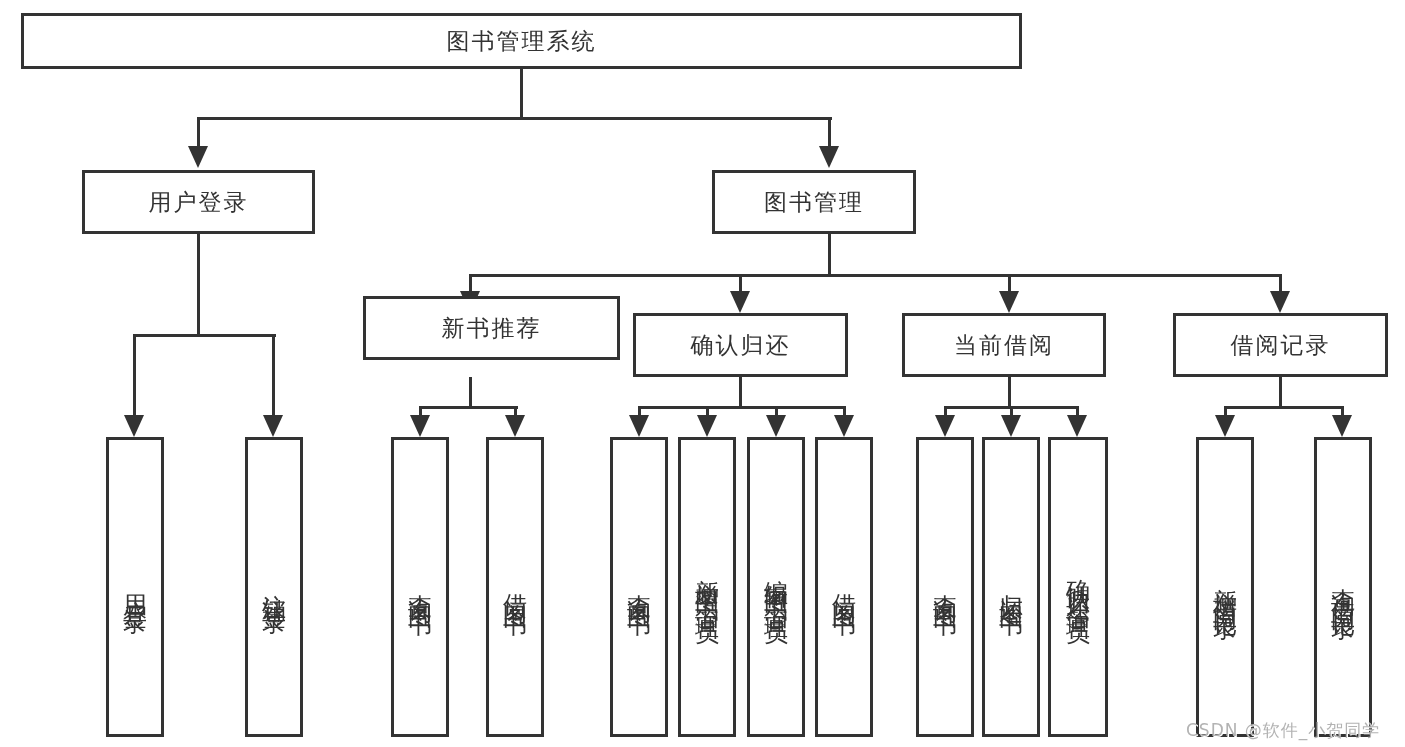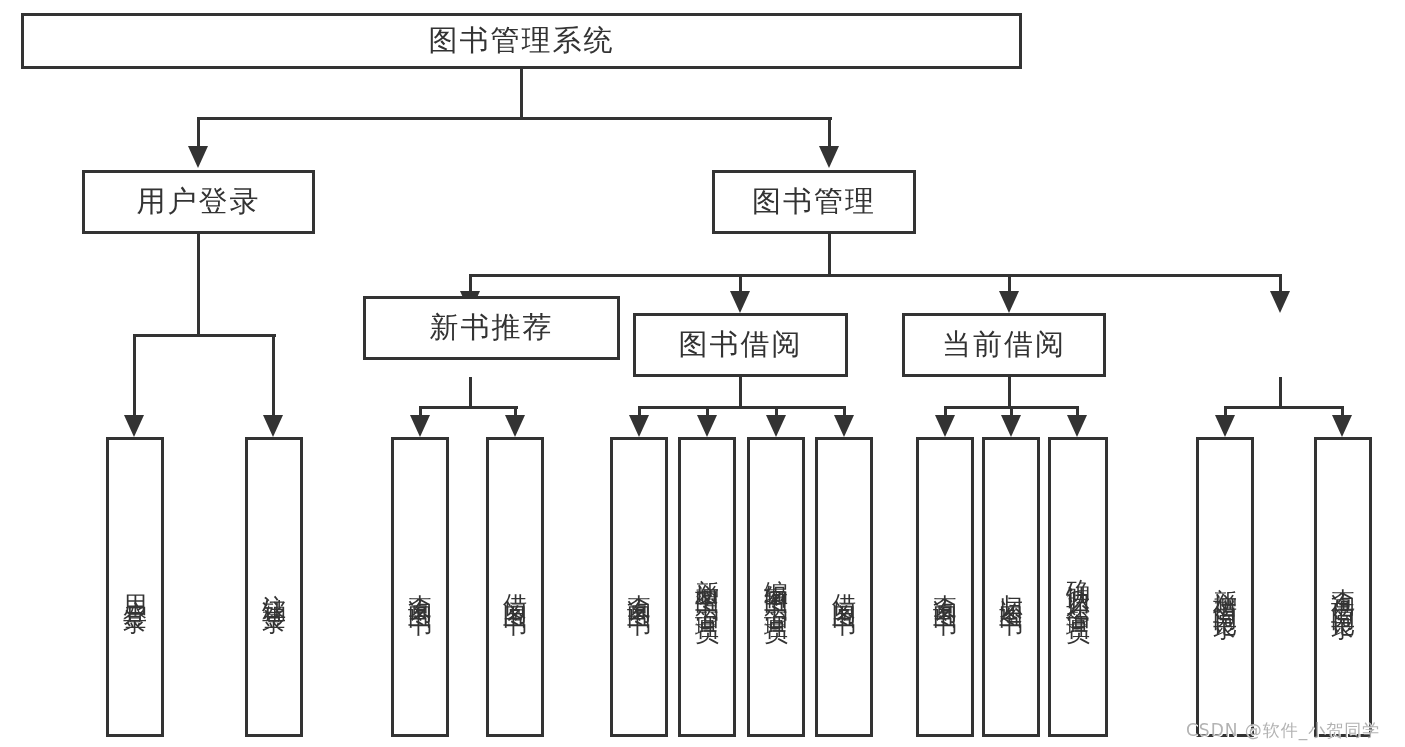--- a/index.html
+++ b/index.html
@@ -19,21 +19,21 @@
   }
   
   .hbox{
     position:absolute;
     box-sizing:border-box;
     border:3px solid var(--line);
     background:var(--background);
     display:flex;align-items:center;justify-content:center;
   }
   .hlabel{
-    font-size:29px;
+    font-size:23px;
     letter-spacing:2px;
     color:var(--text);
     white-space:nowrap;
   }
   
   .vbox{
     position:absolute;
     box-sizing:border-box;
     top:437px;width:58px;height:300px;
     border:3px solid var(--line);
@@ -106,24 +106,27 @@
   <div class="ah" style="left:730px;top:291px"></div>
   <div class="vl" style="left:1008px;top:274px;height:19px"></div>
   <div class="ah" style="left:999px;top:291px"></div>
   <div class="vl" style="left:1279px;top:274px;height:19px"></div>
   <div class="ah" style="left:1270px;top:291px"></div>
 
   <div class="hbox" style="left:363px;top:296px;width:257px;height:64px">
     <span class="hlabel">新书推荐</span>
   </div>
   <div class="hbox" style="left:633px;top:313px;width:215px;height:64px">
-    <span class="hlabel">图书借阅</span>
+    <span class="hlabel">确认归还</span>
   </div>
   <div class="hbox" style="left:902px;top:313px;width:204px;height:64px">
     <span class="hlabel">当前借阅</span>
+  </div>
+  <div class="hbox" style="left:1173px;top:313px;width:215px;height:64px">
+    <span class="hlabel">借阅记录</span>
   </div>
 
   <div class="vl" style="left:469px;top:377px;height:31px"></div>
   <div class="hl" style="left:419px;top:406px;width:99px"></div>
   <div class="vl" style="left:419px;top:406px;height:12px"></div>
   <div class="ah" style="left:410px;top:415px"></div>
   <div class="vl" style="left:514px;top:406px;height:12px"></div>
   <div class="ah" style="left:505px;top:415px"></div>
 
   <div class="vl" style="left:739px;top:377px;height:31px"></div>

